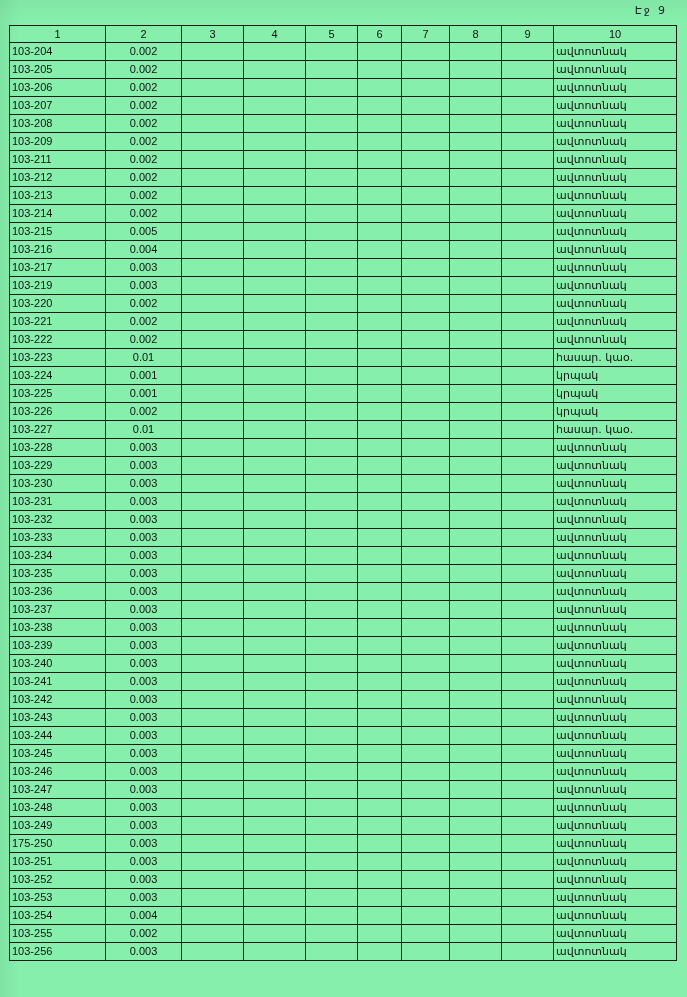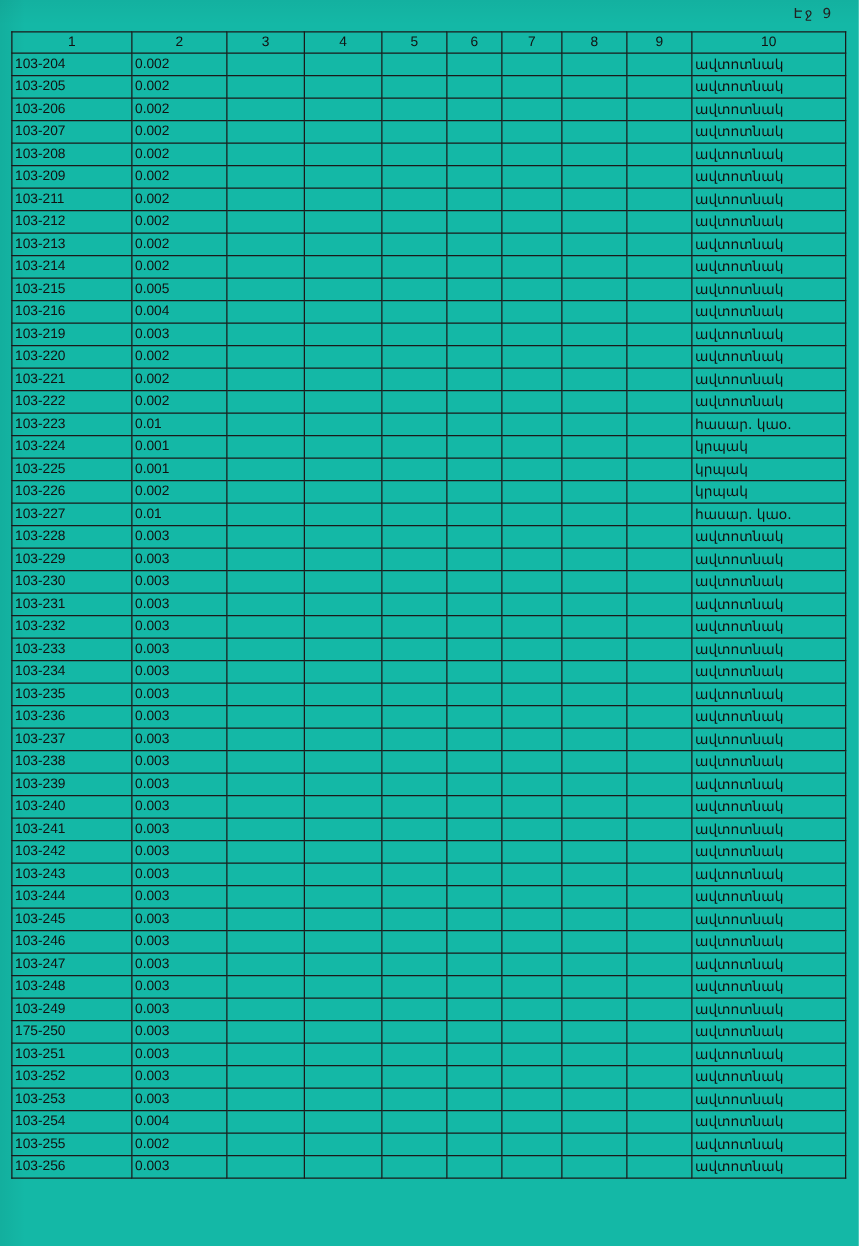--- a/index.html
+++ b/index.html
@@ -14,21 +14,21 @@
     color: #111111;
     position: relative;
     overflow: hidden;
   }
   .page {
     position: absolute;
     left: 0;
     top: 0;
     width: 687px;
     height: 997px;
-    background: #14b8a6;
+    background: #86efac;
   }
   
   .page:before {
     content: "";
     position: absolute;
     left: 0; top: 0; right: 0; bottom: 0;
     background:
       linear-gradient(to right, rgba(0,0,0,0.05), rgba(0,0,0,0) 3%),
       linear-gradient(to bottom, rgba(0,0,0,0.04), rgba(0,0,0,0) 2%);
     pointer-events: none;
@@ -86,20 +86,21 @@
   col.c9 { width: 52px; }
   col.c10 { width: 123px; }
 
   td.col-code {
     text-align: left;
     padding-left: 4px;
     font-size: 11px;
     font-family: "Liberation Sans", sans-serif;
   }
   td.col-val {
+    text-align: center;
     font-size: 11px;
   }
   td.col-blank { }
   td.col-note {
     text-align: left;
     font-size: 11px;
     font-family: "DejaVu Sans", sans-serif;
   }
   .arm {
     font-family: "DejaVu Sans", sans-serif;
@@ -282,20 +283,32 @@
             <td class="col-blank">&nbsp;</td>
             <td class="col-blank">&nbsp;</td>
             <td class="col-blank">&nbsp;</td>
             <td class="col-blank">&nbsp;</td>
             <td class="col-blank">&nbsp;</td>
             <td class="col-blank">&nbsp;</td>
             <td class="col-blank">&nbsp;</td>
             <td class="col-note arm">ավտոտնակ</td>
           </tr>
           <tr>
+            <td class="col-code">103-217</td>
+            <td class="col-val">0.003</td>
+            <td class="col-blank">&nbsp;</td>
+            <td class="col-blank">&nbsp;</td>
+            <td class="col-blank">&nbsp;</td>
+            <td class="col-blank">&nbsp;</td>
+            <td class="col-blank">&nbsp;</td>
+            <td class="col-blank">&nbsp;</td>
+            <td class="col-blank">&nbsp;</td>
+            <td class="col-note arm">ավտոտնակ</td>
+          </tr>
+          <tr>
             <td class="col-code">103-219</td>
             <td class="col-val">0.003</td>
             <td class="col-blank">&nbsp;</td>
             <td class="col-blank">&nbsp;</td>
             <td class="col-blank">&nbsp;</td>
             <td class="col-blank">&nbsp;</td>
             <td class="col-blank">&nbsp;</td>
             <td class="col-blank">&nbsp;</td>
             <td class="col-blank">&nbsp;</td>
             <td class="col-note arm">ավտոտնակ</td>

